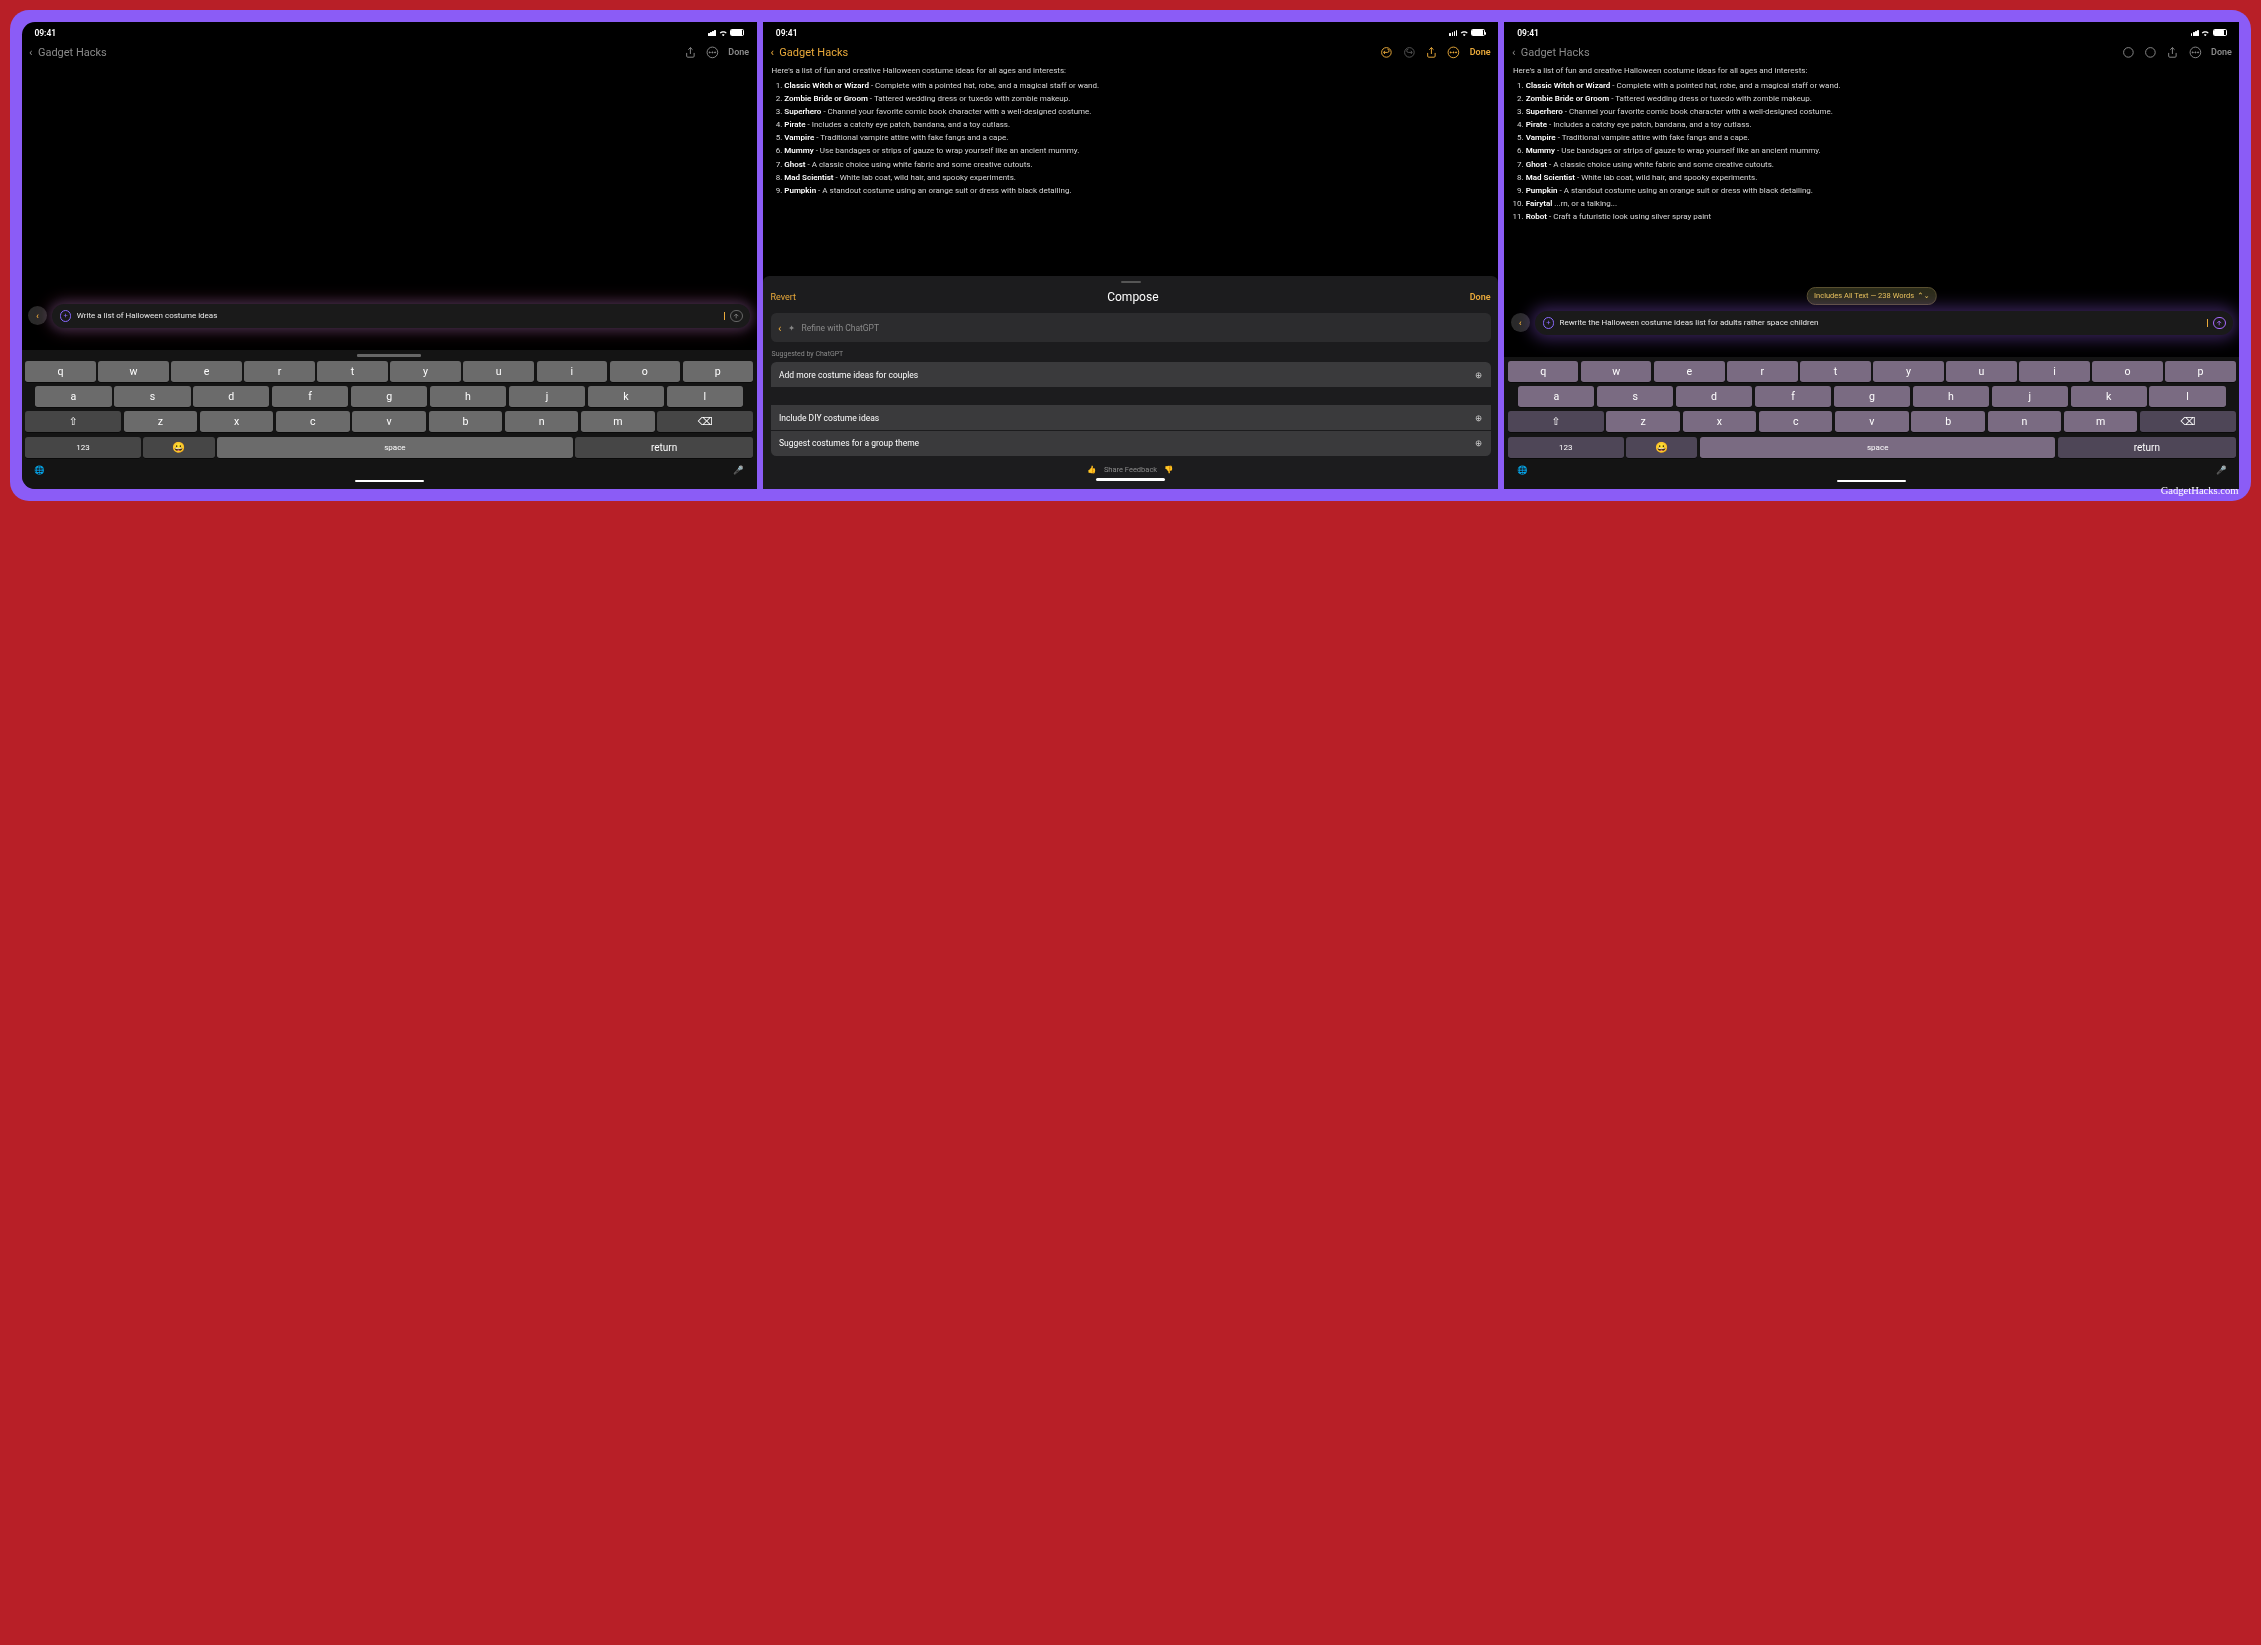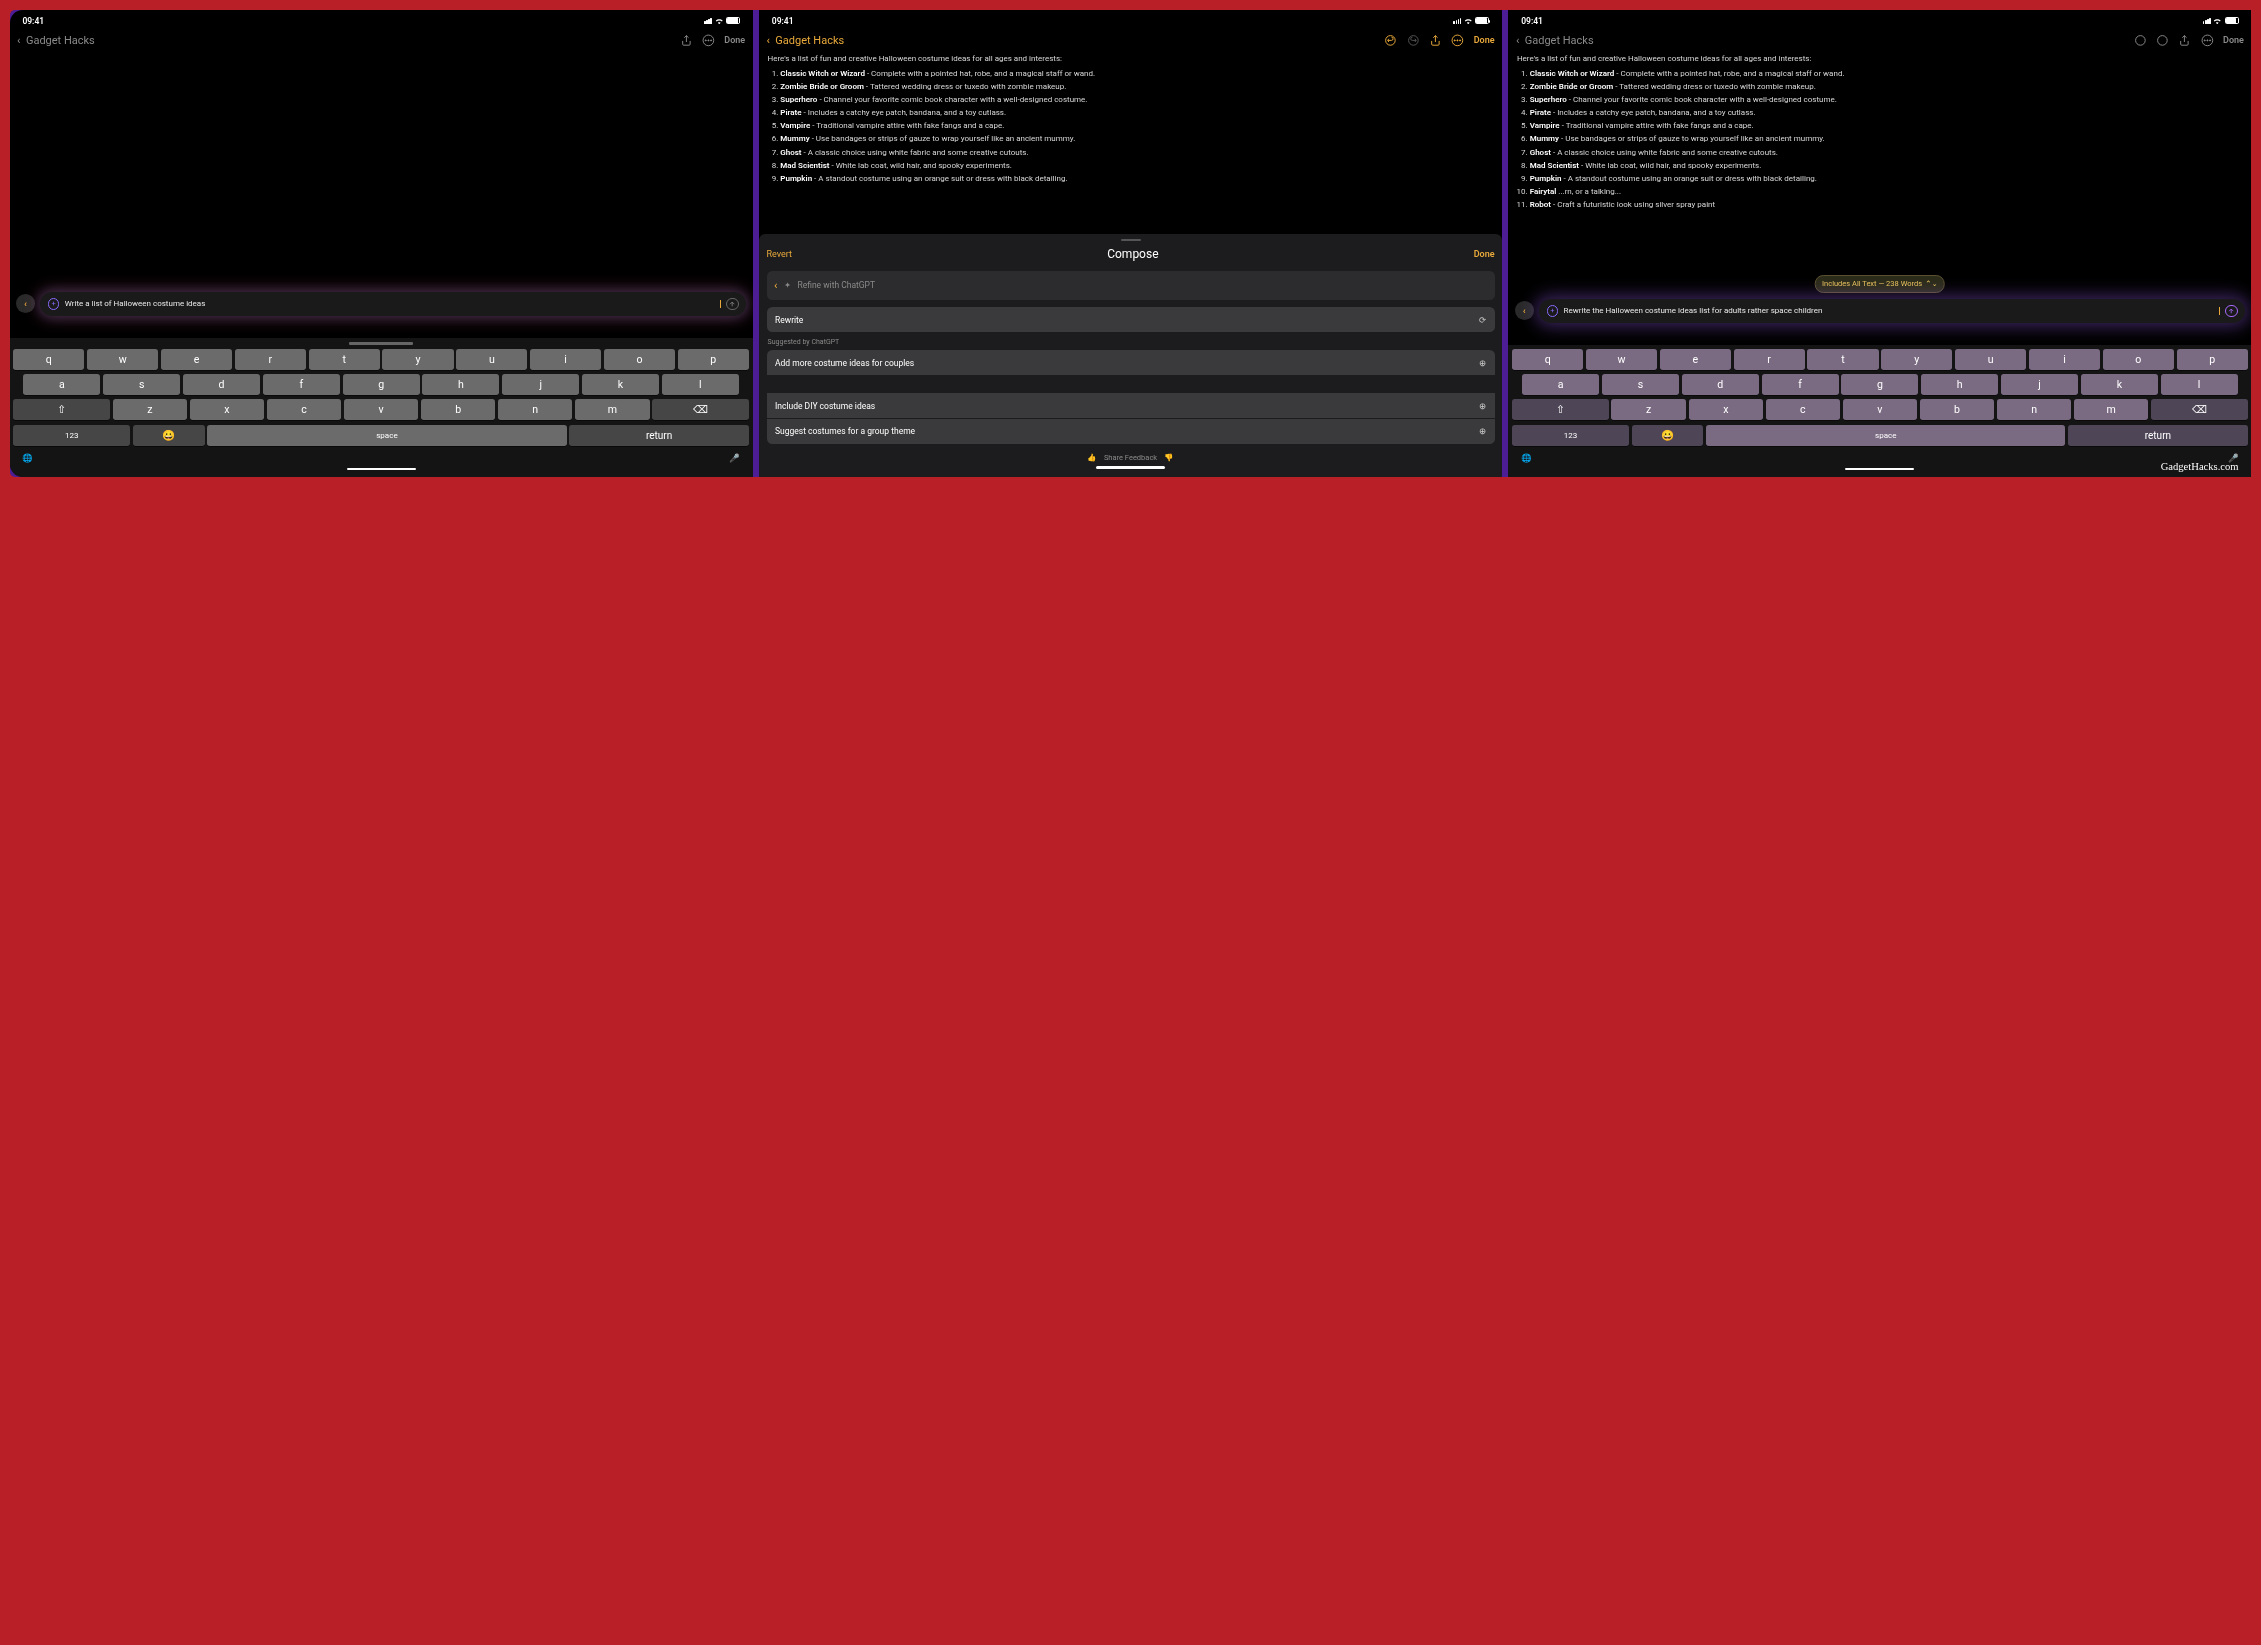--- a/index.html
+++ b/index.html
@@ -1,17 +1,17 @@
 <!DOCTYPE html>
 <html style="font-size:8.5px"><head>
 <meta charset="utf-8">
 <style>
 * { margin: 0; padding: 0; box-sizing: border-box; font-family: -apple-system, BlinkMacSystemFont, 'Segoe UI', Roboto, sans-serif; }
 body { background: #b81f27; padding: 9.6px; }
-.container { background: #4c1d95; border-radius: 5px; padding: 0; display: flex; gap: 6.4px; position: relative; }
+.container { background: #8b5cf6; border-radius: 19px; padding: 12px; display: flex; gap: 6.4px; position: relative; }
 .phone { flex: 1; background: #000; border-radius: 0; overflow: hidden; display: flex; flex-direction: column; height: 467px; position: relative; }
 .phone:first-child { border-top-left-radius: 12.8px; border-bottom-left-radius: 12.8px; }
 .phone:last-child { border-top-right-radius: 12.8px; border-bottom-right-radius: 12.8px; }
 .status-bar { display: flex; justify-content: space-between; align-items: center; padding: 6.4px 12.8px 4.3px; color: #fff; font-size: 8.5px; font-weight: 600; }
 .status-right { display: flex; gap: 2.7px; align-items: center; }
 .signal-bars { display: inline-flex; gap: 0.5px; align-items: flex-end; }
 .signal-bars span { width: 1.6px; background: #fff; border-radius: 0.5px; }
 .signal-bars span:nth-child(1){height:3.2px} .signal-bars span:nth-child(2){height:4.3px} .signal-bars span:nth-child(3){height:5.3px} .signal-bars span:nth-child(4){height:6.4px}
 .wifi-icon { width: 8.5px; height: 6.4px; }
 .battery { width: 14px; height: 7px; border: 0.8px solid #fff; border-radius: 1.6px; position: relative; }
@@ -254,24 +254,20 @@
     <div class="sheet-head">
       <span class="sheet-btn">Revert</span>
       <span class="sheet-head-title">Compose</span>
       <span class="sheet-btn done">Done</span>
     </div>
     <div class="refine-row">
       <span class="back-chev">‹</span>
       <span class="sparkle">✦</span>
       <span class="refine-text">Refine with ChatGPT</span>
     </div>
-    <div class="action-row">
-      <span>Rewrite</span>
-      <span class="row-icon">⟳</span>
-    </div>
     <div class="section-label">Suggested by ChatGPT</div>
     <div id="suggestions">
           <div class="action-row group-top">
             <span>Add more costume ideas for couples</span>
             <span class="row-icon">⊕</span>
           </div>
           <div class="action-row group-mid">
             <span>Include DIY costume ideas</span>
             <span class="row-icon">⊕</span>
           </div>

